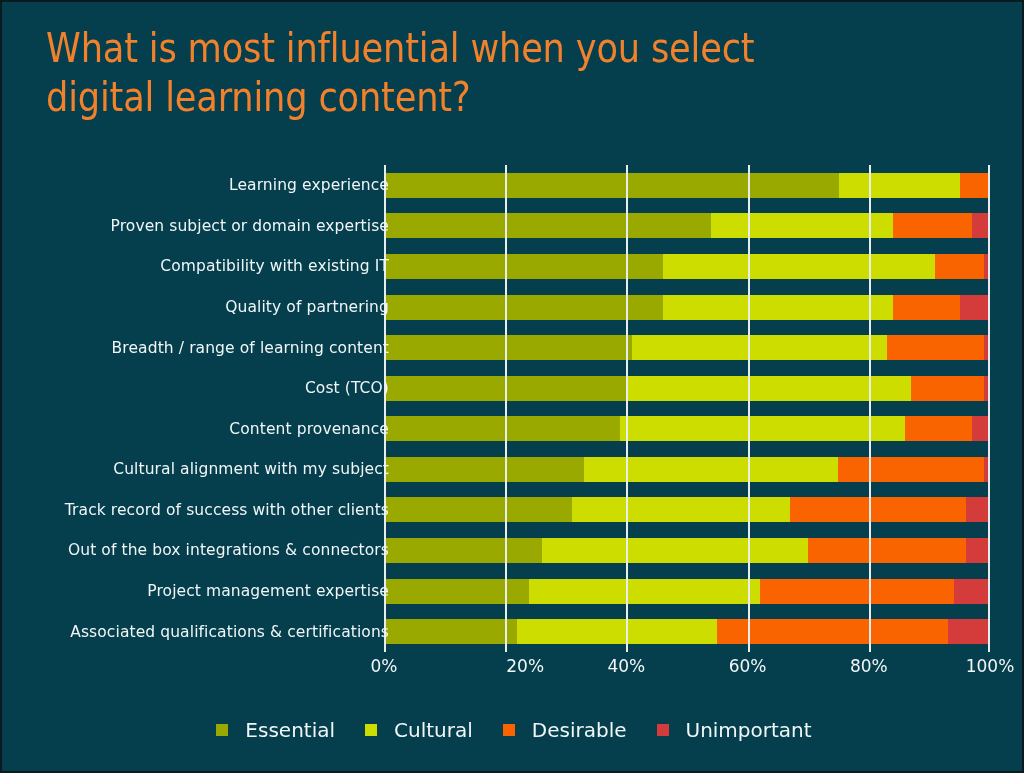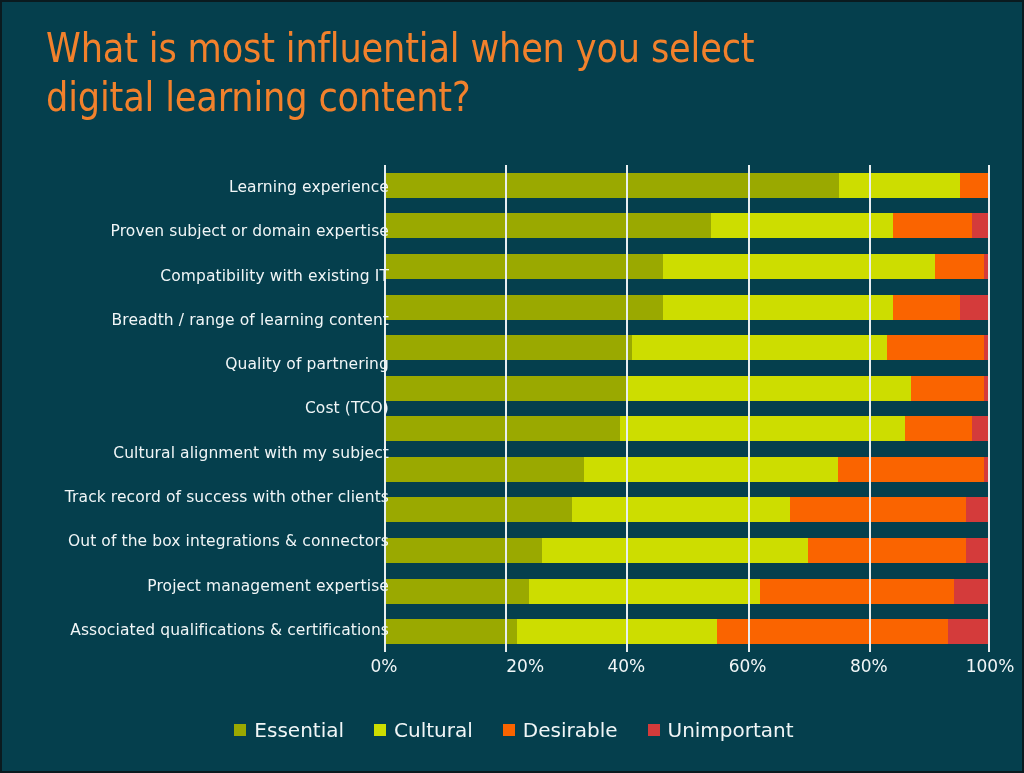--- a/index.html
+++ b/index.html
@@ -120,21 +120,21 @@
     width: 1024px;
     display: flex;
     justify-content: center;
     align-items: center;
     gap: 30px;
     z-index: 4;
   }
   .legend-item {
     display: flex;
     align-items: center;
-    gap: 8px;
+    gap: 17px;
     color: #f1f6f7;
     font-size: 20px;
     white-space: nowrap;
   }
   .legend-swatch {
     width: 12px; height: 12px;
     flex: 0 0 auto;
   }
 </style>
 </head>
@@ -144,23 +144,24 @@
 
   <div id="title">What is most influential when you select
 digital learning content?</div>
 
   <div id="chart">
 
     <div id="ylabels">
         <div class="ylabel">Learning experience</div>
         <div class="ylabel">Proven subject or domain expertise</div>
         <div class="ylabel">Compatibility with existing IT</div>
+        <div class="ylabel">Quality of partnering</div>
         <div class="ylabel">Breadth / range of learning content</div>
-        <div class="ylabel">Quality of partnering</div>
         <div class="ylabel">Cost (TCO)</div>
+        <div class="ylabel">Content provenance</div>
         <div class="ylabel">Cultural alignment with my subject</div>
         <div class="ylabel">Track record of success with other clients</div>
         <div class="ylabel">Out of the box integrations &amp; connectors</div>
         <div class="ylabel">Project management expertise</div>
         <div class="ylabel">Associated qualifications &amp; certifications</div>
       </div>
 
     <div id="plot">
       <div class="rows">
           <div class="rowslot">

